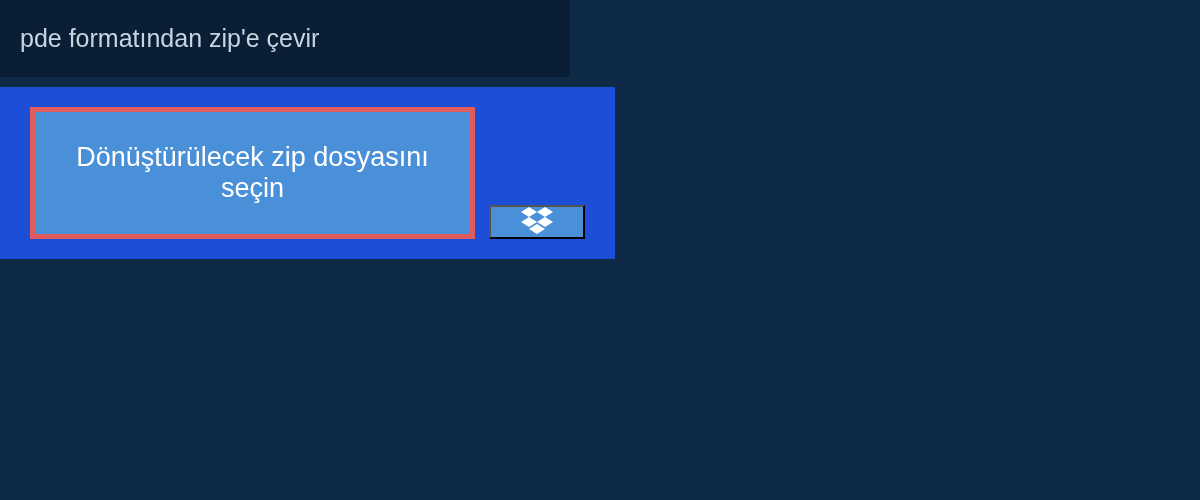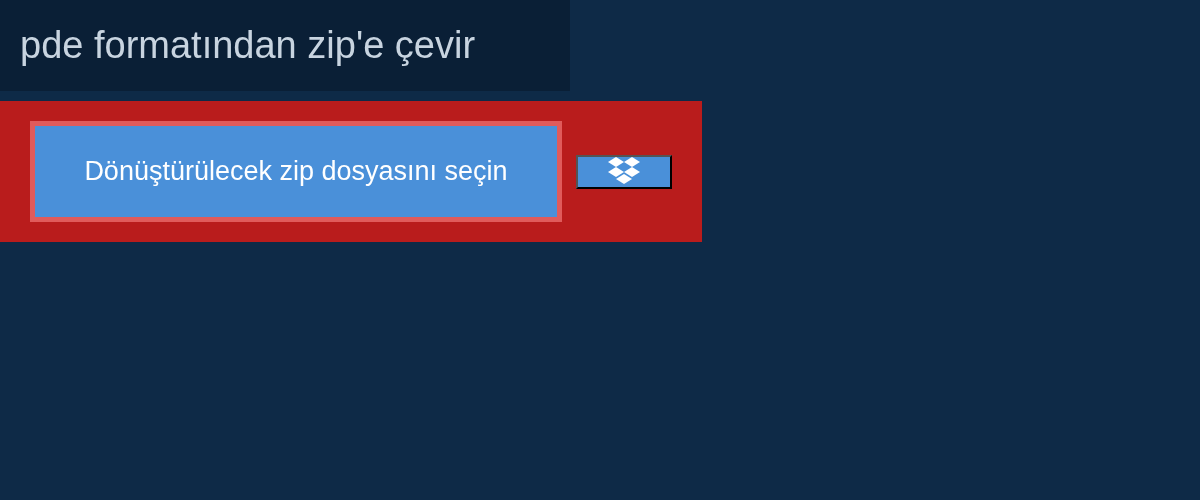--- a/index.html
+++ b/index.html
@@ -14,31 +14,31 @@
       font-family: -apple-system, BlinkMacSystemFont, "Segoe UI", Arial, sans-serif;
       overflow: hidden;
     }
     .header-bar {
       background-color: #0a1f36;
       padding: 24px 20px;
       width: 570px;
     }
     .header-title {
       color: #c8d4e0;
-      font-size: 38px;
+      font-size: 25px;
       font-weight: 400;
     }
     .content-panel {
-      background-color: #b91c1c;
+      background-color: #1d4ed8;
       margin-top: 10px;
       padding: 20px 30px 20px 30px;
-      width: 702px;
+      width: 615px;
       display: flex;
       gap: 14px;
-      align-items: center;
+      align-items: flex-end;
     }
     .select-button {
       background-color: #4a90d9;
       border: 5px solid #e05b5b;
       color: #ffffff;
       font-size: 27px;
       font-weight: 400;
       padding: 30px 28px;
       cursor: pointer;
       text-align: center;

